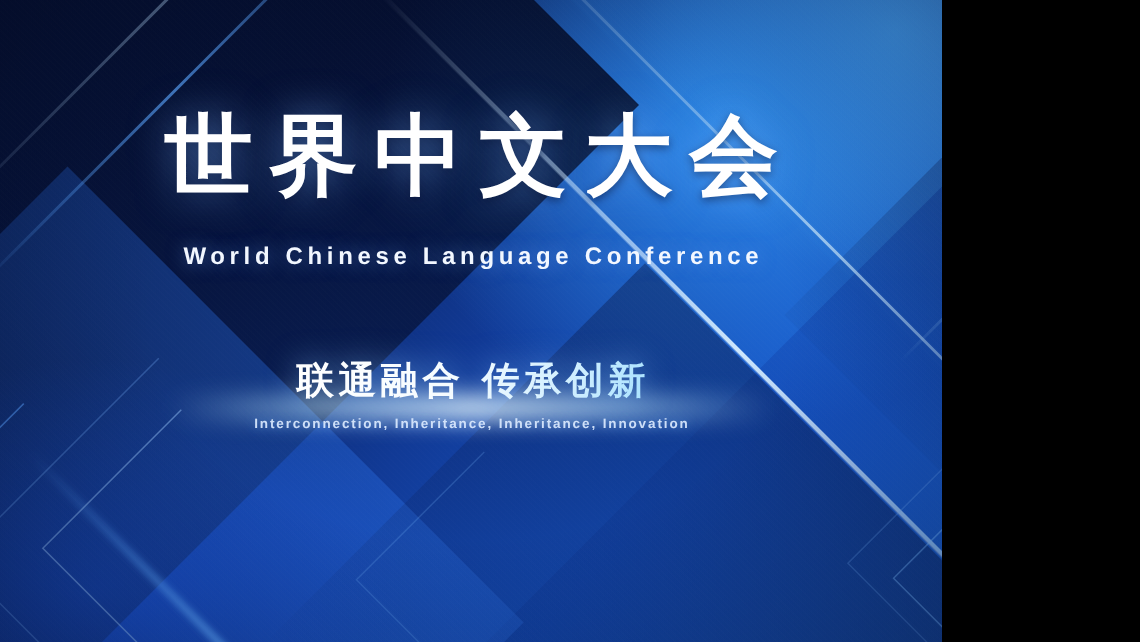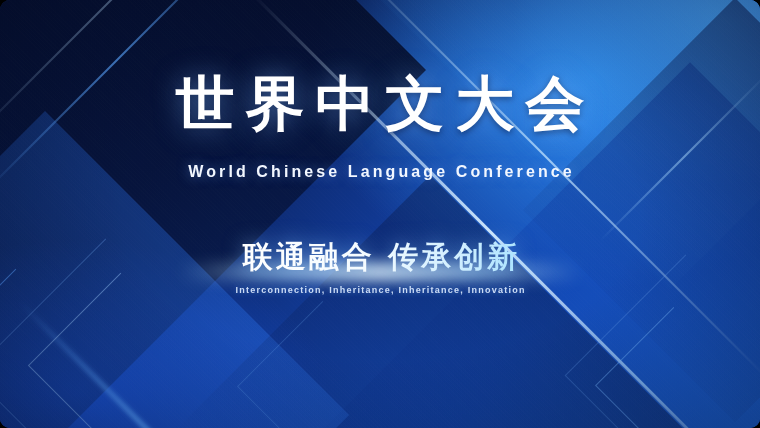--- a/index.html
+++ b/index.html
@@ -2,26 +2,25 @@
 <html><head>
 <meta charset="utf-8">
 <style>
   html, body {
     margin: 0;
     padding: 0;
     background: #000;
   }
   #poster {
     position: relative;
-    width: 760px;
+    width: 628px;
     height: 428px;
     overflow: hidden;
     font-family: "Liberation Sans", "DejaVu Sans", sans-serif;
     background: #0b1f5c;
-    border-radius: 10px;
   }
 
   
   .bg-base {
     position: absolute;
     inset: 0;
     background:
       radial-gradient(ellipse 60% 80% at 78% 18%, #2f8ef0 0%, rgba(47,142,240,0) 62%),
       radial-gradient(ellipse 50% 70% at 95% 5%, #4aa6f7 0%, rgba(74,166,247,0) 55%),
       radial-gradient(ellipse 55% 60% at 10% 92%, #1347c8 0%, rgba(19,71,200,0) 60%),
@@ -206,21 +205,21 @@
         rgba(225,245,255,0.85) 50%,
         rgba(190,232,255,0.55) 75%,
         rgba(150,215,255,0) 100%);
     filter: blur(7px);
     pointer-events: none;
   }
 
   .tagline-cn {
     position: relative;
     font-family: "DejaVu Sans", "Liberation Sans", sans-serif;
-    font-size: 30px;
+    font-size: 25px;
     font-weight: bold;
     letter-spacing: 3px;
     text-indent: 3px;
     white-space: nowrap;
     background: linear-gradient(100deg, #ffffff 0%, #f4fbff 45%, #cfeeff 78%, #a9e2ff 100%);
     -webkit-background-clip: text;
     background-clip: text;
     color: transparent;
     -webkit-text-fill-color: transparent;
     filter: drop-shadow(0 0 10px rgba(140,200,255,0.6));

